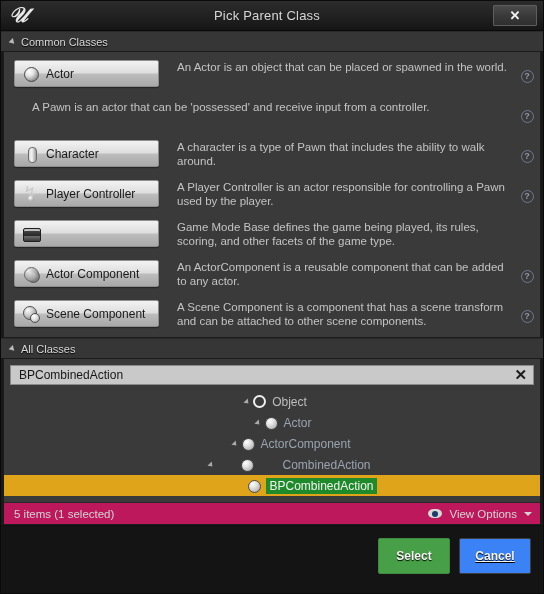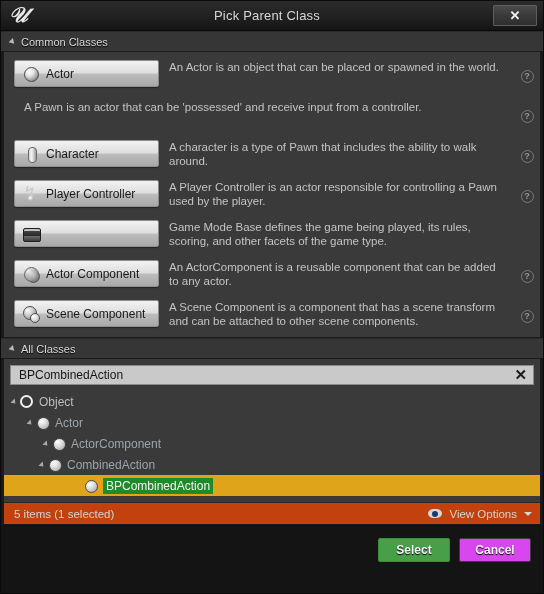--- a/index.html
+++ b/index.html
@@ -163,21 +163,21 @@
   .ico-sc::after {
     content:''; position:absolute; left:7px; top:7px; width:8px; height:8px;
     border-radius:50%;
     background: radial-gradient(circle at 33% 28%, #ffffff 0%, #e0e0e0 45%, #9a9a9a 100%);
     border:1px solid #4f4f4f;
   }
 
   .class-desc {
     flex: 1 1 auto;
     color: #c3c3c3; font-size: 11.5px; line-height: 14px;
-    padding: 4px 6px 0 10px;
+    padding: 4px 6px 0 18px;
   }
   .help-ico {
     flex: 0 0 26px; height: 40px;
     display: flex; align-items: center; justify-content: center;
     cursor: pointer;
   }
   .help-ico .q {
     width: 13px; height: 13px; border-radius: 50%;
     border: 1px solid #707c8c;
     color: #8e99a8; font-size: 9px; line-height: 11px;
@@ -206,21 +206,21 @@
     flex: 1 1 auto; color: #161616; font-size: 12px;
   }
   .filter-box .clear {
     color: #1b1b1b; font-size: 15px; font-weight: bold;
     line-height: 12px; cursor: pointer;
   }
 
   .tree { flex: 1 1 auto; padding-top: 2px; }
   .tree-row {
     height: 21px; display: flex; align-items: center;
-    font-size: 12px; color: #9aa4b0;
+    font-size: 12px; color: #9aa4b0; justify-content: center;
   }
   .tree-row.selected { background: #e0a41a; }
   .tw-arrow {
     width: 0; height: 0; flex: 0 0 auto;
     border-left: 4px solid #a9a9a9;
     border-top: 3px solid transparent;
     border-bottom: 3px solid transparent;
     transform: rotate(45deg);
     margin-right: 4px;
   }
@@ -235,21 +235,21 @@
     border-radius:50%;
     background: radial-gradient(circle at 33% 28%, #ffffff 0%, #e0e0e0 38%, #9b9b9b 100%);
     border:1px solid #4b4b4b;
   }
   .node-lbl { white-space: nowrap; }
   .node-lbl.hl { background: #1f8a2a; color: #f2f2f2; padding: 1px 3px; }
   .node-lbl.obj { color: #bdbdbd; }
 
   .status-bar {
     flex: 0 0 22px; height: 22px;
-    background: #c2410c;
+    background: #be185d;
     border-top: 1px solid #272727;
     display: flex; align-items: center; justify-content: space-between;
     padding: 0 8px 0 10px;
   }
   .status-bar .count { color: #d4d4d4; font-size: 11.5px; }
   .view-opts {
     display: flex; align-items: center; gap: 7px;
     color: #d4d4d4; font-size: 11.5px; cursor: pointer;
   }
   .eye {
@@ -267,29 +267,29 @@
 
   
   .footer {
     flex: 0 0 68px; height: 68px;
     background: #141414;
     border-top: 1px solid #101010;
     padding: 12px 12px 0 0;
     display: flex; justify-content: flex-end; align-items: flex-start; gap: 9px;
   }
   .btn {
-    height: 24px; min-width: 72px;
+    height: 36px; min-width: 72px;
     border-radius: 2px;
     display: flex; align-items: center; justify-content: center;
     font-size: 12px; font-weight: bold;
     color: #f4f4f4; text-shadow: 0 1px 1px #000;
     cursor: pointer; padding: 0 14px;
   }
   .btn.primary { background: #47a047; border: 1px solid #3c8c3c; }
-  .btn.secondary { background: #d946ef; border: 1px solid #3d3d3d; }
+  .btn.secondary { background: #3b82f6; border: 1px solid #3d3d3d; text-decoration: underline; }
 </style>
 </head>
 <body>
 
 <div class="window">
 
   <div class="titlebar">
     <div class="ue-logo">𝒰</div>
     <div class="title-text">Pick Parent Class</div>
     <div class="close-btn">
@@ -394,21 +394,21 @@
           <div class="tree-row" style="padding-left: 24px;">
             <span class="tw-arrow"></span>
             <span class="node-ico solid"></span>
             <span class="node-lbl">Actor</span>
           </div>
           <div class="tree-row" style="padding-left: 40px;">
             <span class="tw-arrow"></span>
             <span class="node-ico solid"></span>
             <span class="node-lbl">ActorComponent</span>
           </div>
-          <div class="tree-row" style="padding-left: 36px;">
+          <div class="tree-row" style="padding-left: 36px; gap: 23px;">
             <span class="tw-arrow"></span>
             <span class="node-ico solid"></span>
             <span class="node-lbl">CombinedAction</span>
           </div>
           <div class="tree-row selected" style="padding-left: 72px;">
             <span class="tw-arrow hidden"></span>
             <span class="node-ico solid"></span>
             <span class="node-lbl hl">BPCombinedAction</span>
           </div>
         </div>

